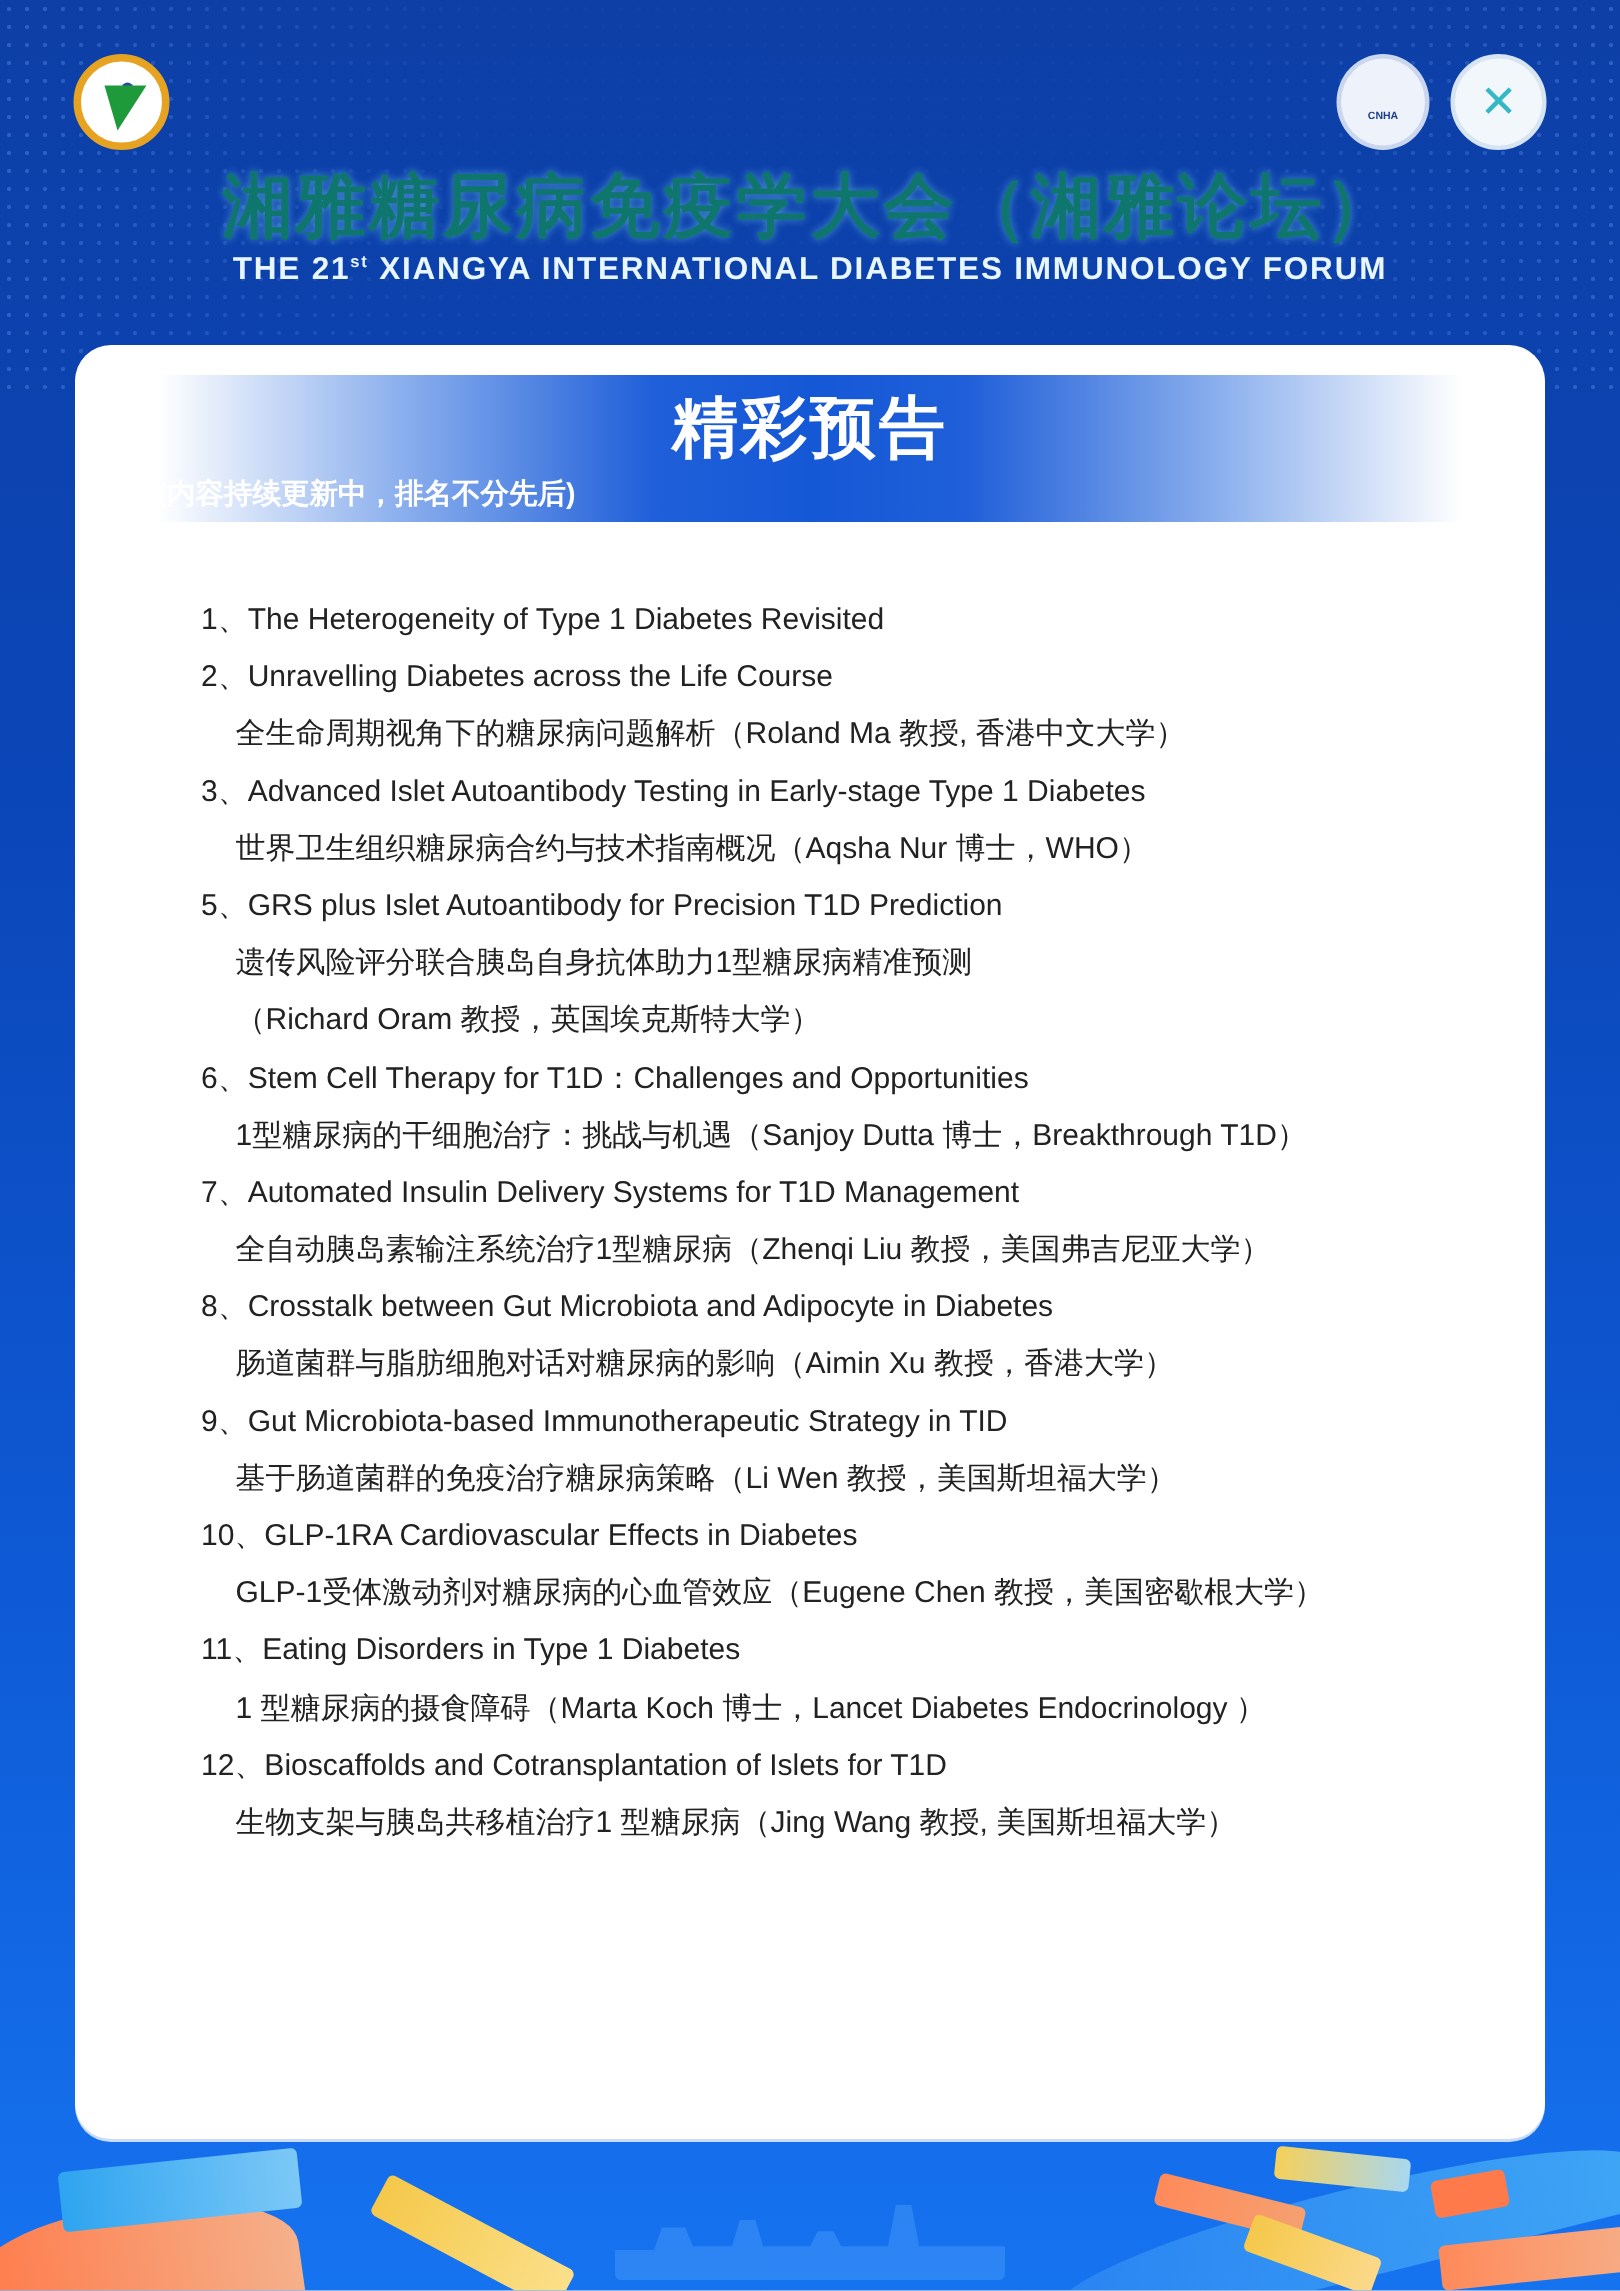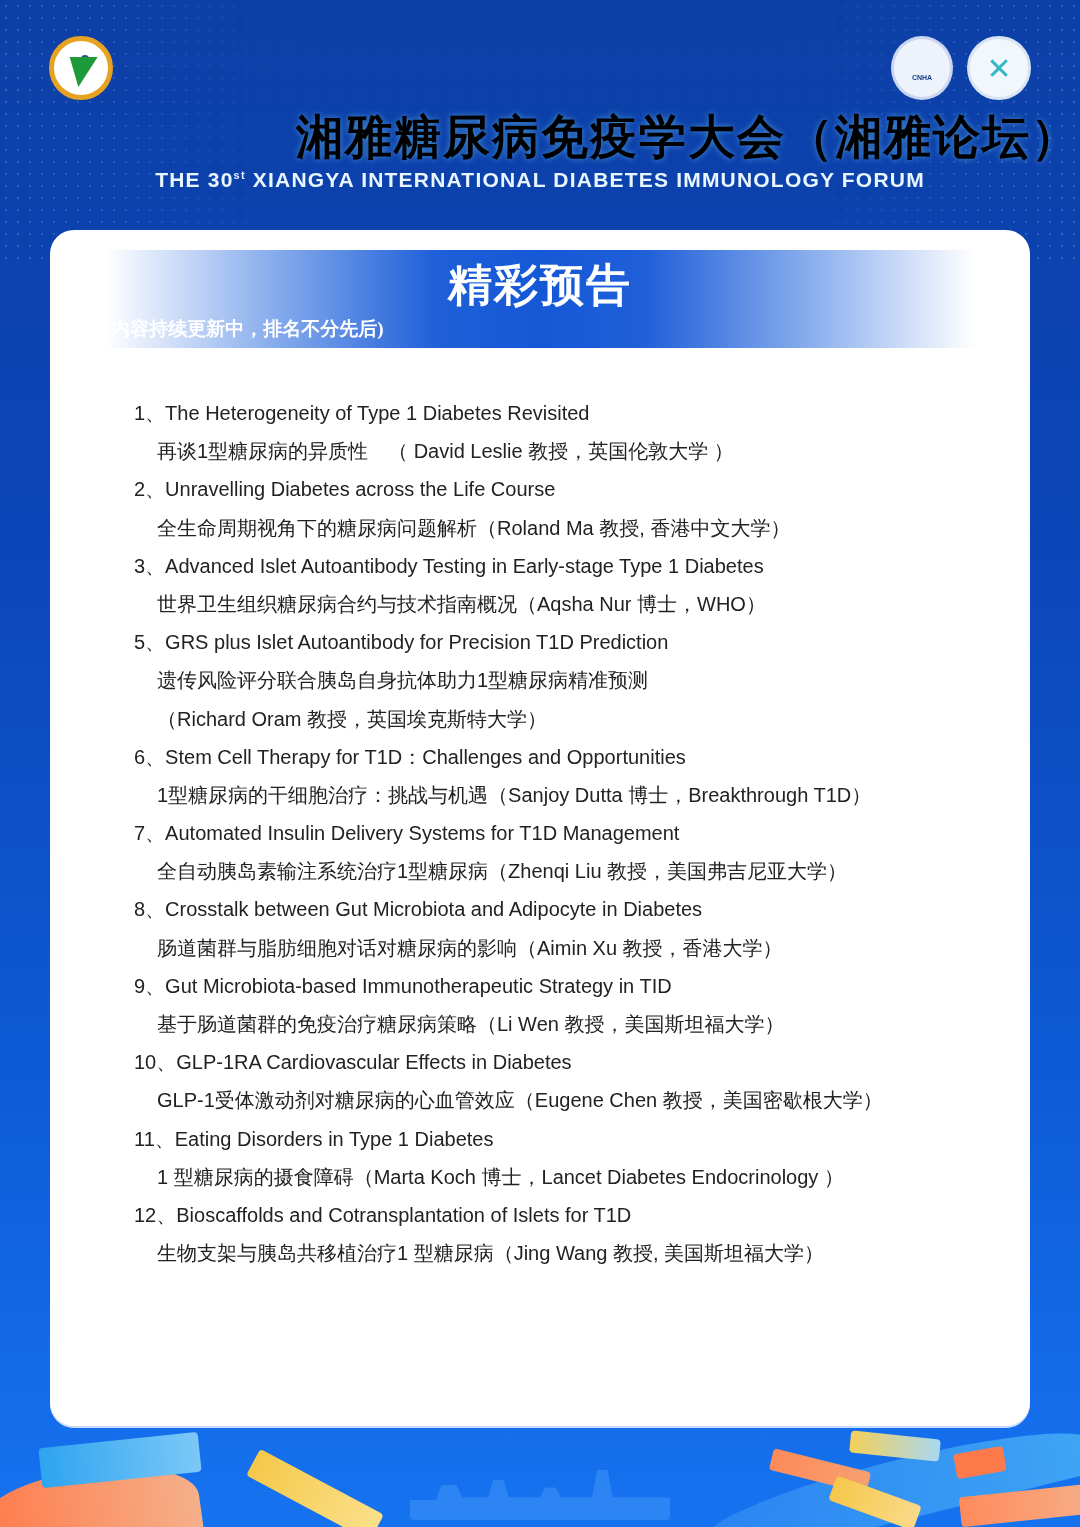--- a/index.html
+++ b/index.html
@@ -19,39 +19,38 @@
     position:absolute; border-radius:50%; box-sizing:border-box;
     display:flex; align-items:center; justify-content:center;
   }
   .logo-left { left:49px; top:36px; width:64px; height:64px; background:#fff; border:5px solid #e6a321; }
   .logo-left .fig { width:0; height:0; border-left:14px solid transparent; border-right:14px solid transparent; border-top:30px solid #1f9a3a; transform:skewX(-10deg); margin-top:8px; }
   .logo-left .ball { position:absolute; top:14px; left:27px; width:8px; height:8px; border-radius:50%; background:#2a4f9a; }
   .logo-r1 { left:891px; top:36px; width:62px; height:64px; background:#eef3fb; border:3px solid #c9d6ee; }
   .logo-r1 .cnha { font-size:7px; color:#1b3d8a; font-weight:bold; margin-top:18px; }
   .logo-r2 { left:967px; top:36px; width:64px; height:64px; background:#f2f7fb; border:3px solid #d7e4f1; color:#34b8c6; font-size:30px; }
   .title-cn {
-    position:absolute; left:0; top:106px; width:1080px; text-align:right;
+    position:absolute; left:0; top:106px; width:1080px; text-align:center;
     font-size:47px; font-weight:bold; letter-spacing:2px;
-    color:#000000;
+    color:#0f766e;
     text-shadow: 0 0 6px rgba(140,240,255,0.45);
   }
   .title-en {
     position:absolute; left:0; top:168px; width:1080px; text-align:center;
     font-size:21px; font-weight:bold; letter-spacing:1.2px; color:#e8f6ff;
   }
   .title-en sup { font-size:11px; }
   .card {
     position:absolute; left:50px; top:230px; width:980px; height:1196px;
     background:#fff; border-radius:24px;
     box-shadow: 0 2px 0 #c9dcff;
   }
   .banner {
     position:absolute; left:55px; top:20px; width:870px; height:98px;
     background: linear-gradient(90deg, rgba(255,255,255,0) 0%, #8fb2ee 18%, #1f5fd9 38%, #1558d6 50%, #1f5fd9 62%, #8fb2ee 82%, rgba(255,255,255,0) 100%);
-    font-family: Liberation Serif, serif;
   }
   .banner-title {
     position:absolute; left:0; top:6px; width:100%; text-align:center;
     font-size:44px; font-weight:bold; color:#fff; letter-spacing:2px;
   }
   .banner-sub {
     position:absolute; left:0; top:66px; width:100%; 
     font-size:19px; font-weight:bold; color:#fff;
   }
   .list { position:absolute; left:84px; top:164px; width:860px; }
@@ -72,31 +71,30 @@
   <div class="fig"></div>
 </div>
 <div class="logo logo-r1">
   <span class="cnha">CNHA</span>
 </div>
 <div class="logo logo-r2">
   <span>✕</span>
 </div>
 
 <div class="title-cn">湘雅糖尿病免疫学大会（湘雅论坛）</div>
-<div class="title-en"><span>THE 30</span><sup>st</sup><span> XIANGYA INTERNATIONAL DIABETES IMMUNOLOGY FORUM</span></div>
+<div class="title-en"><span>THE 21</span><sup>st</sup><span> XIANGYA INTERNATIONAL DIABETES IMMUNOLOGY FORUM</span></div>
 
 <div class="card">
   <div class="banner">
     <div class="banner-title">精彩预告</div>
     <div class="banner-sub">(内容持续更新中，排名不分先后)</div>
   </div>
 
   <div class="list">
     <div class="row">1、The Heterogeneity of Type 1 Diabetes Revisited</div>
-    <div class="row sub">再谈1型糖尿病的异质性　（ David Leslie 教授，英国伦敦大学 ）</div>
     <div class="row">2、Unravelling Diabetes across the Life Course</div>
     <div class="row sub">全生命周期视角下的糖尿病问题解析（Roland Ma 教授, 香港中文大学）</div>
     <div class="row">3、Advanced Islet Autoantibody Testing in Early-stage Type 1 Diabetes</div>
     <div class="row sub">世界卫生组织糖尿病合约与技术指南概况（Aqsha Nur 博士，WHO）</div>
     <div class="row">5、GRS plus Islet Autoantibody for Precision T1D Prediction</div>
     <div class="row sub">遗传风险评分联合胰岛自身抗体助力1型糖尿病精准预测</div>
     <div class="row sub">（Richard Oram 教授，英国埃克斯特大学）</div>
     <div class="row">6、Stem Cell Therapy for T1D：Challenges and Opportunities</div>
     <div class="row sub">1型糖尿病的干细胞治疗：挑战与机遇（Sanjoy Dutta 博士，Breakthrough T1D）</div>
     <div class="row">7、Automated Insulin Delivery Systems for T1D Management</div>

